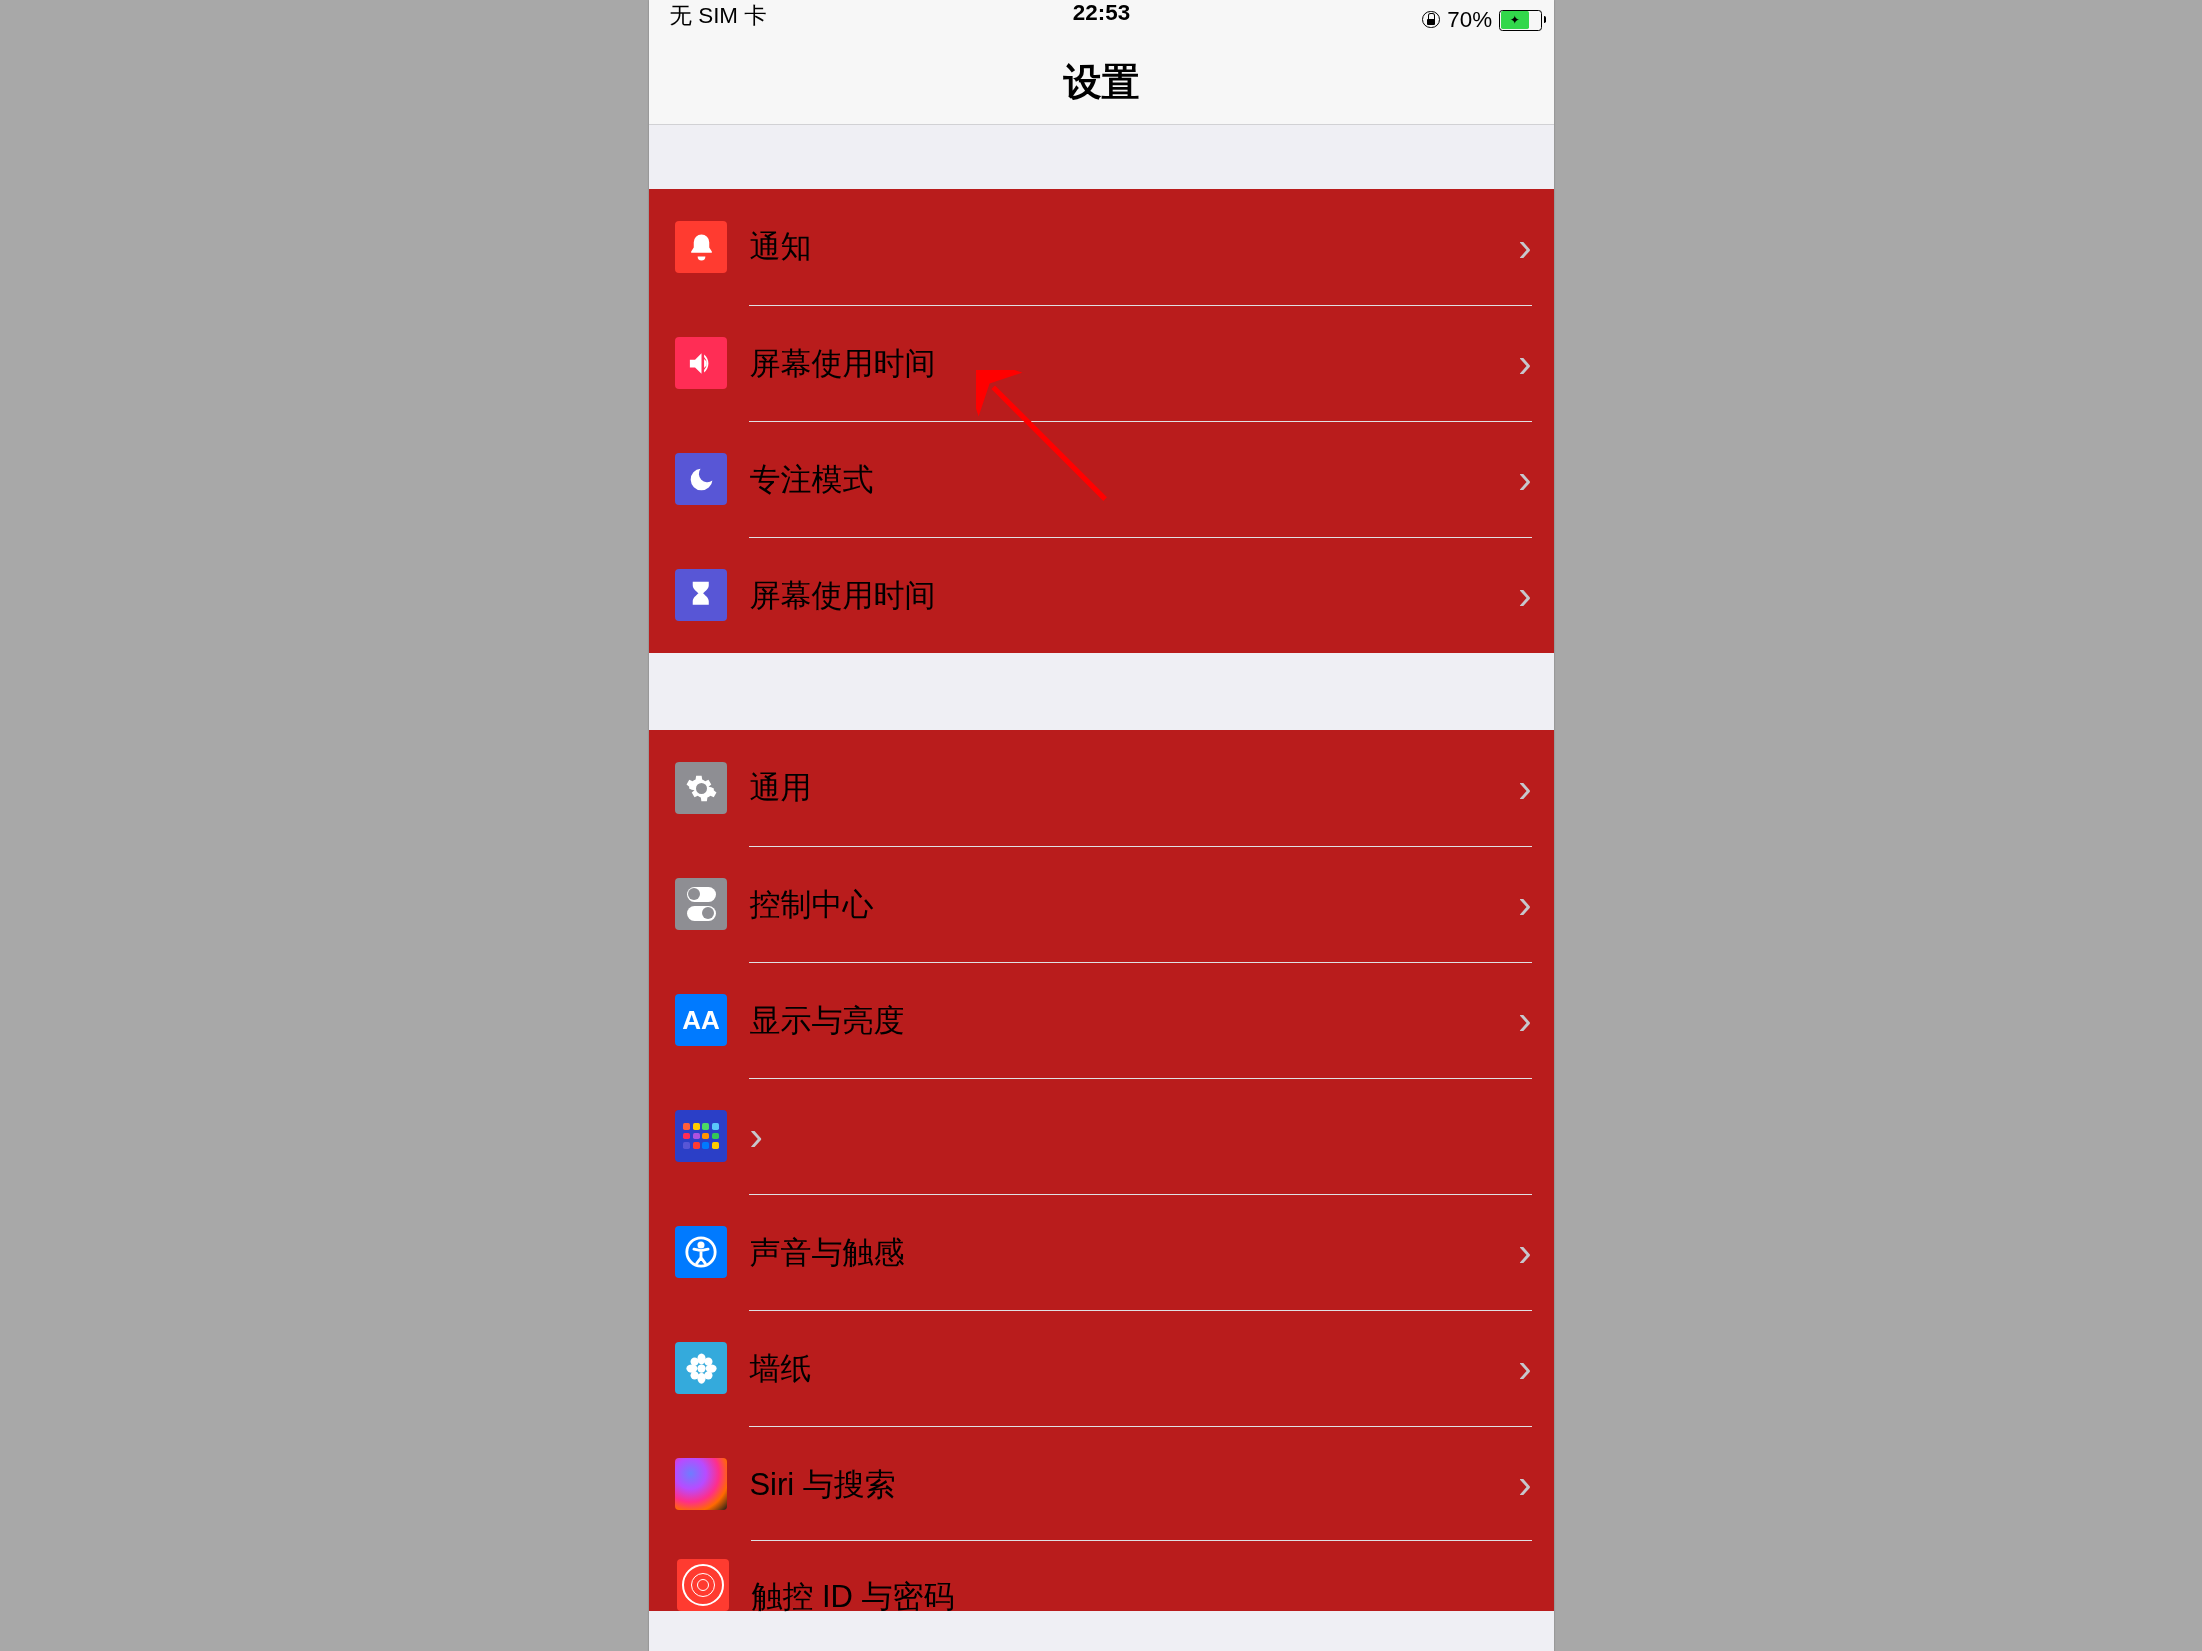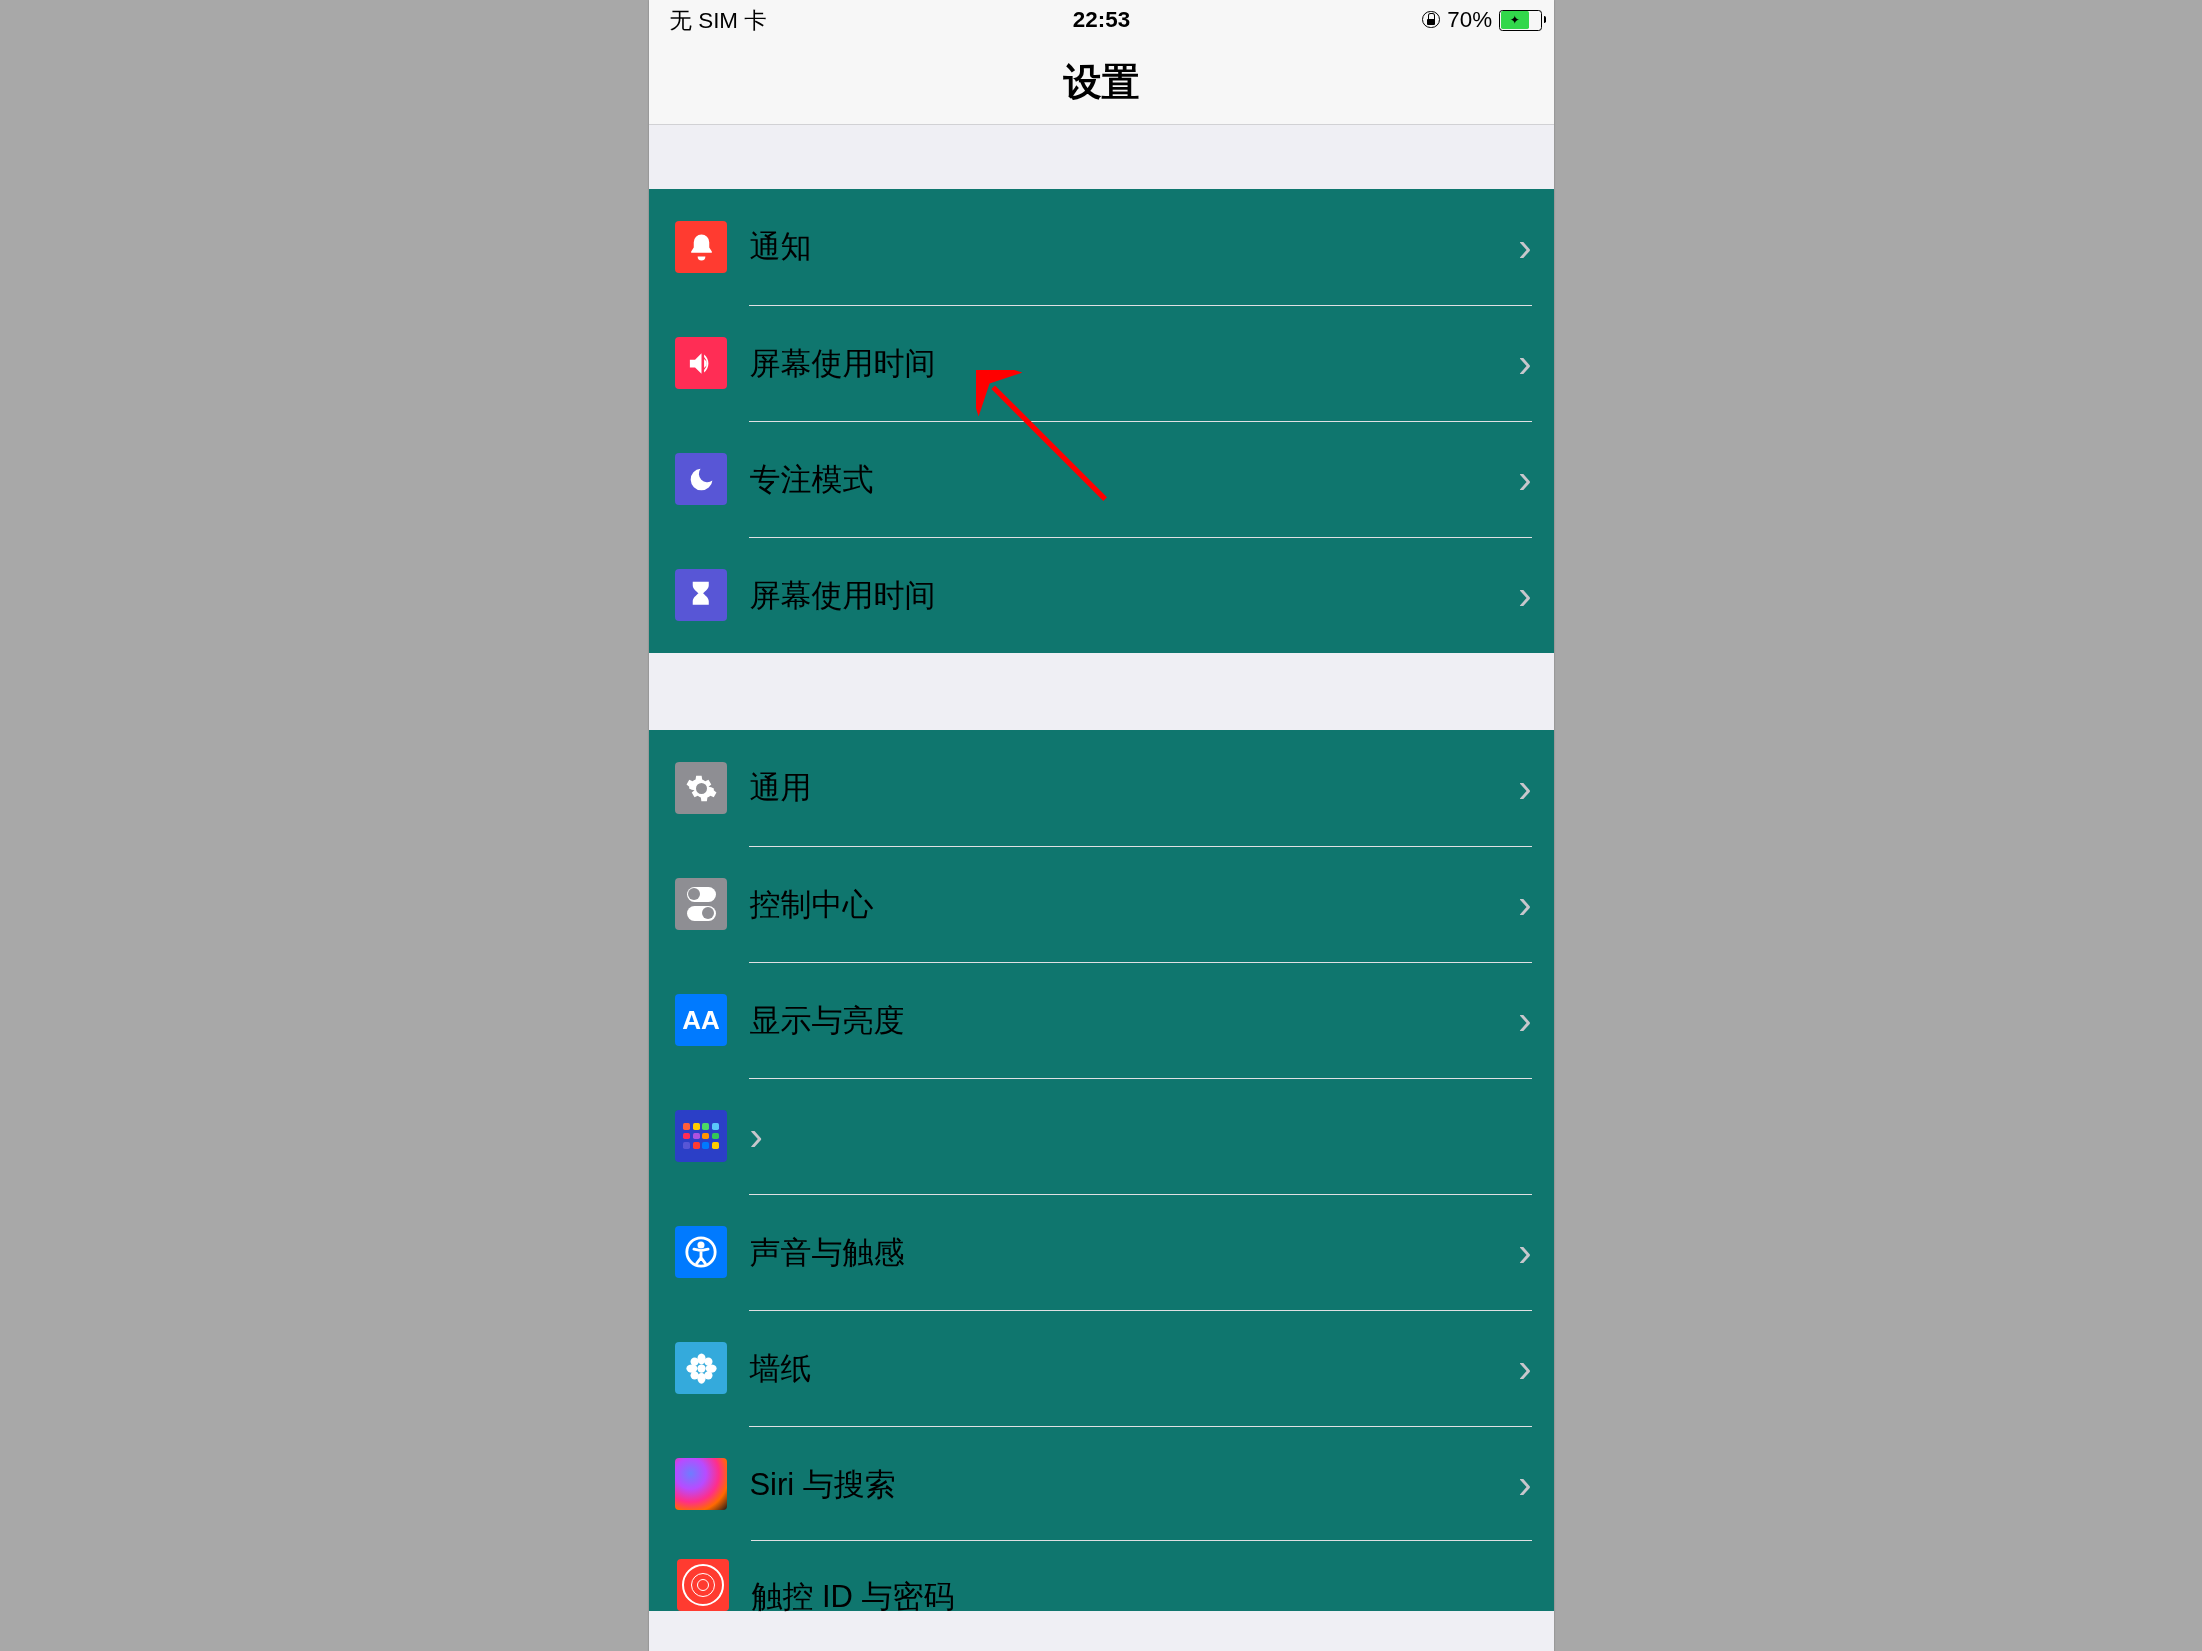--- a/index.html
+++ b/index.html
@@ -17,21 +17,20 @@
     top: 0;
     width: 905px;
     height: 1652px;
     background: #efeff4;
     box-shadow: 0 0 1.7px rgba(0,0,0,.3);
   }
   .statusbar {
     height: 40px;
     background: #f7f7f7;
     display: flex;
-    align-items: center;
     justify-content: space-between;
     padding: 0 12px 0 20.6px;
     font-size: 22.4px;
     color: #000;
     font-weight: 500;
   }
   .statusbar .sb-center {
     position: absolute;
     left: 50%;
     transform: translateX(-50%);
@@ -64,21 +63,21 @@
     height: 84px;
     background: #f7f7f7;
     border-bottom: 0.9px solid #d1d1d4;
     display:flex; align-items:center; justify-content:center;
   }
   .navbar-title{ font-size:38px; font-weight:600; color:#000;}
   .group-gap { height: 64px; background:#efeff4; }
   .group-gap.small{height:77px;}
   .list-group { background:#fff; }
   .row {
-    display:flex; align-items:center; height:116px; background:#0f766e;
+    display:flex; align-items:center; height:116px; background:#b91c1c;
     padding-left: 26px; padding-right: 22.4px; position:relative;
   }
   .row + .row .row-inner{ border-top:0.9px solid #e0e0e3; }
   .row-inner{
     display:flex; align-items:center; flex:1; height:100%; margin-left:22.4px;
   }
   .icon-box{
     width:52px; height:52px; border-radius:4px; flex-shrink:0;
     display:flex; align-items:center; justify-content:center; color:#fff;
   }

